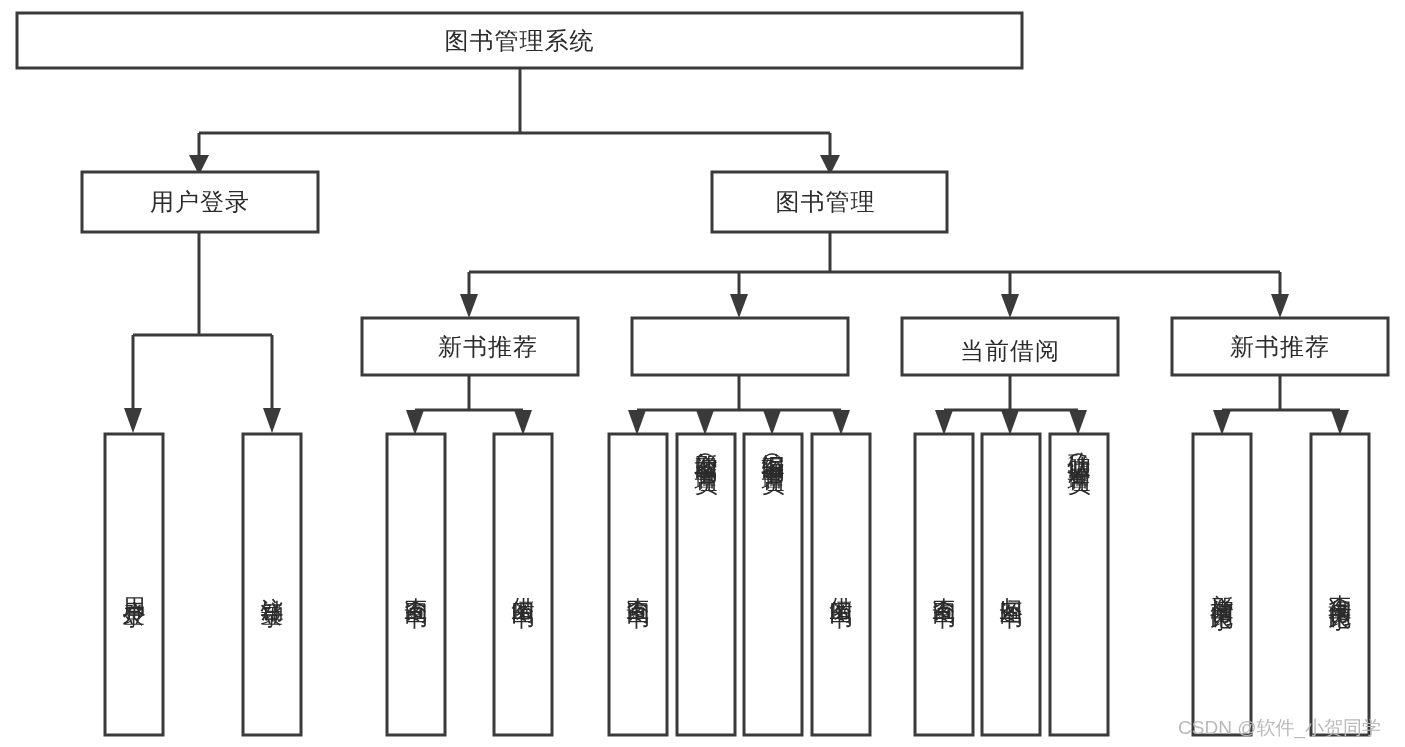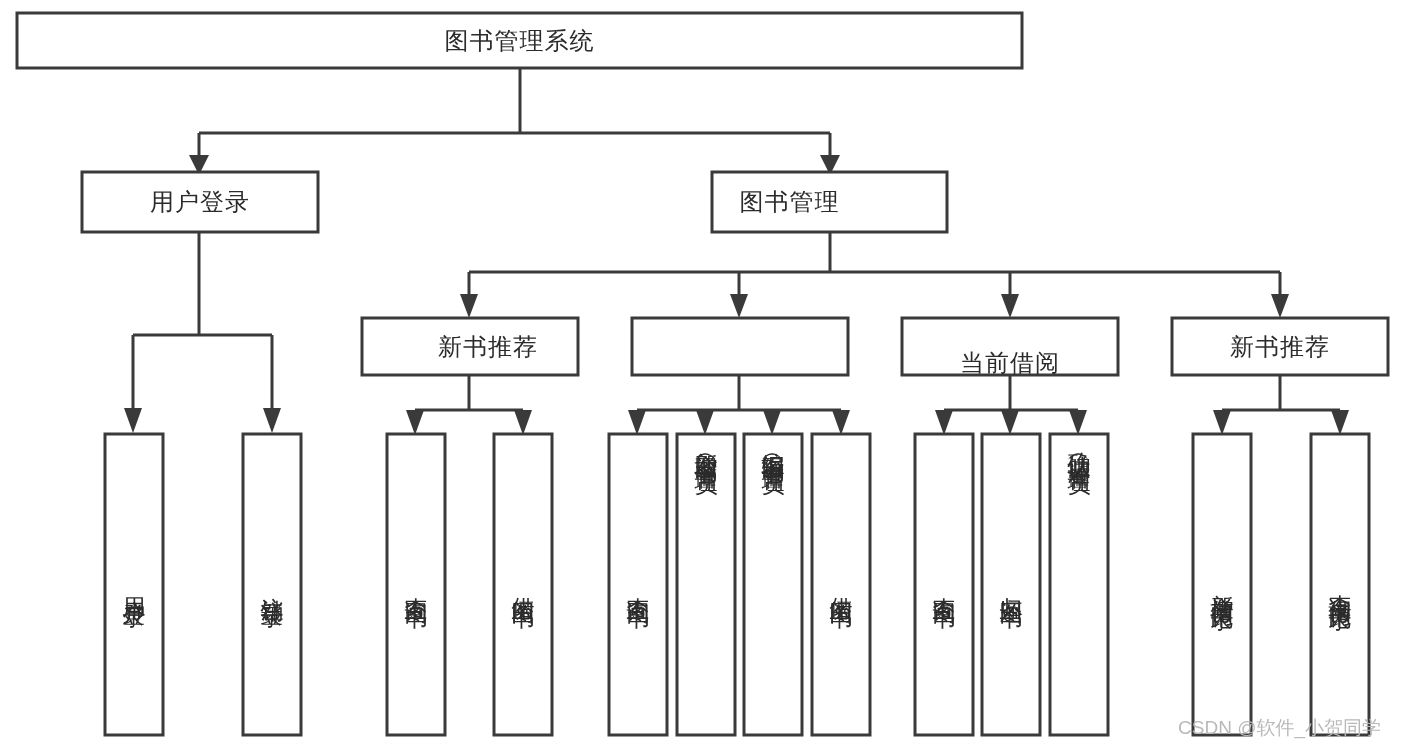--- a/index.html
+++ b/index.html
@@ -183,30 +183,30 @@
   </svg>
 
   <div class="hlabel-wrap" style="left:17px; top:13px; width:1005px; height:55px;text-align:center;">
     <span class="hlabel-text">图书管理系统</span>
   </div>
 
   <div class="hlabel-wrap" style="left:82px; top:172px; width:236px; height:60px;">
     <span class="hlabel-text">用户登录</span>
   </div>
 
-  <div class="hlabel-wrap" style="left:672px; top:172px; width:235px; height:60px;">
+  <div class="hlabel-wrap" style="left:708px; top:172px; width:235px; height:60px;">
     <span class="hlabel-text">图书管理</span>
   </div>
 
   <div class="hlabel-wrap" style="left:362px; top:318px; width:252px; height:57px;">
     <span class="hlabel-text">新书推荐</span>
   </div>
 
 
-  <div class="hlabel-wrap" style="left:902px; top:334px; width:216px; height:57px;">
+  <div class="hlabel-wrap" style="left:902px; top:322px; width:216px; height:57px;">
     <span class="hlabel-text">当前借阅</span>
   </div>
 
   <div class="hlabel-wrap" style="left:1172px; top:318px; width:216px; height:57px;">
     <span class="hlabel-text">新书推荐</span>
   </div>
 
   <div class="vlabel-wrap" style="left:105px; top:434px; width:58px; height:301px;">
     <span class="vlabel-text">用户登录</span>
   </div>

